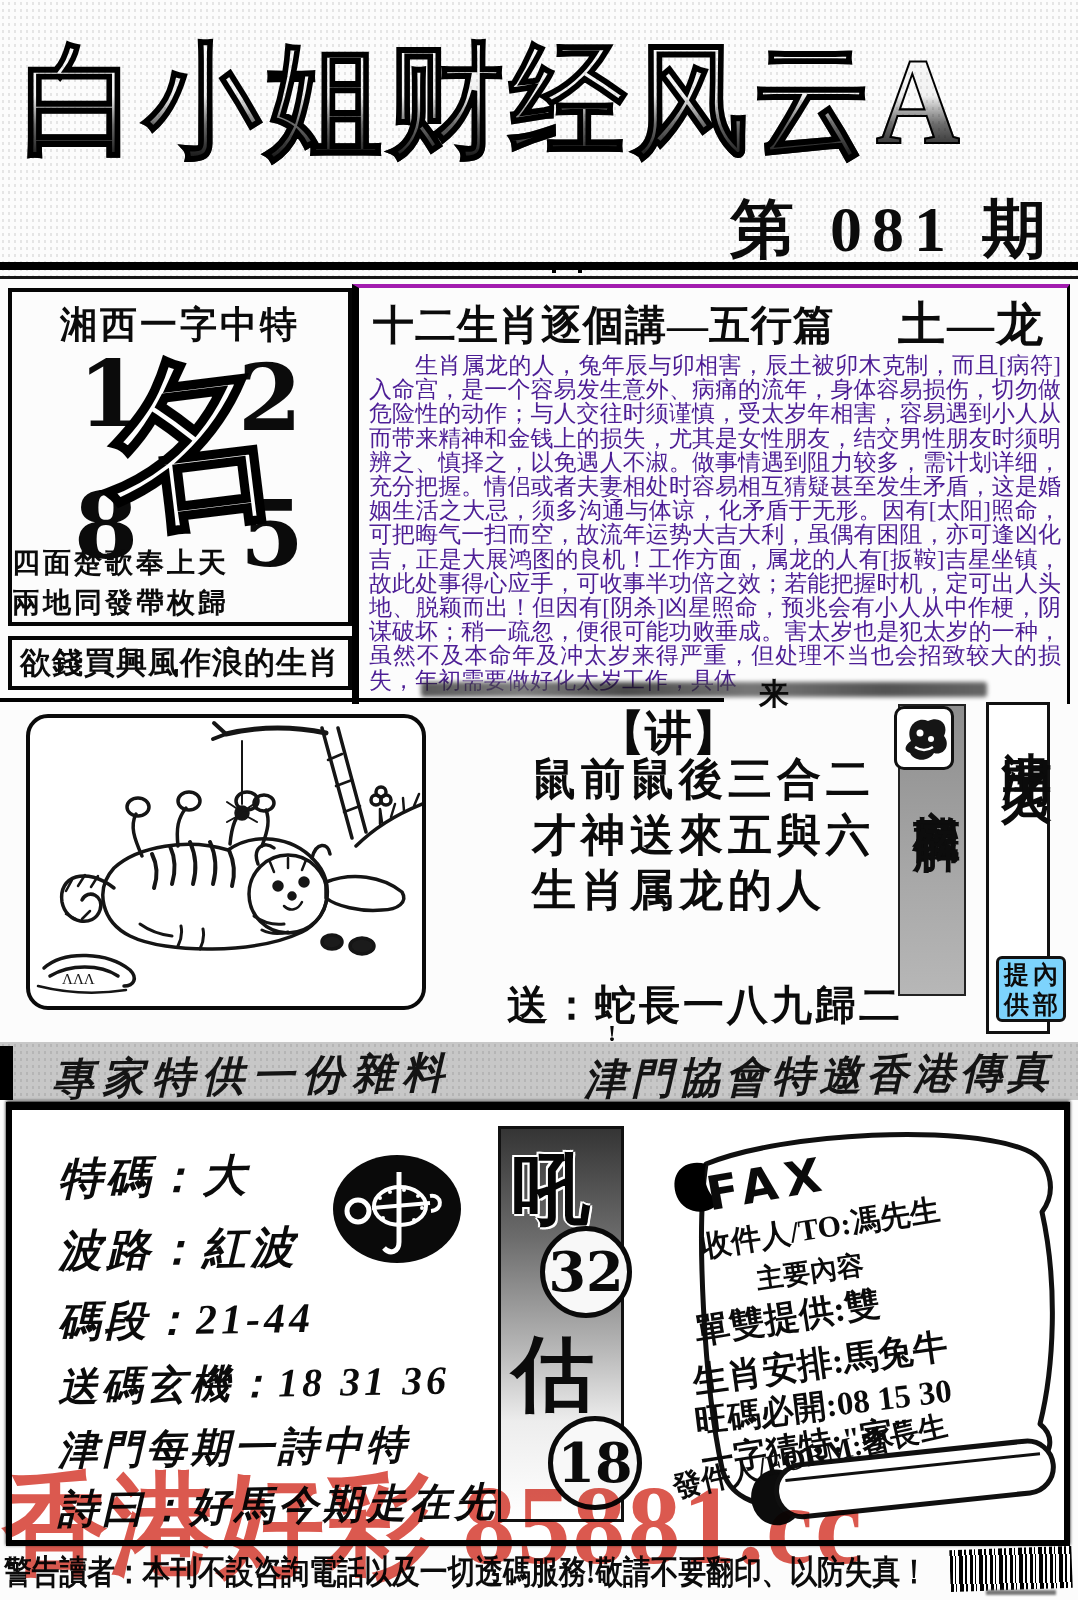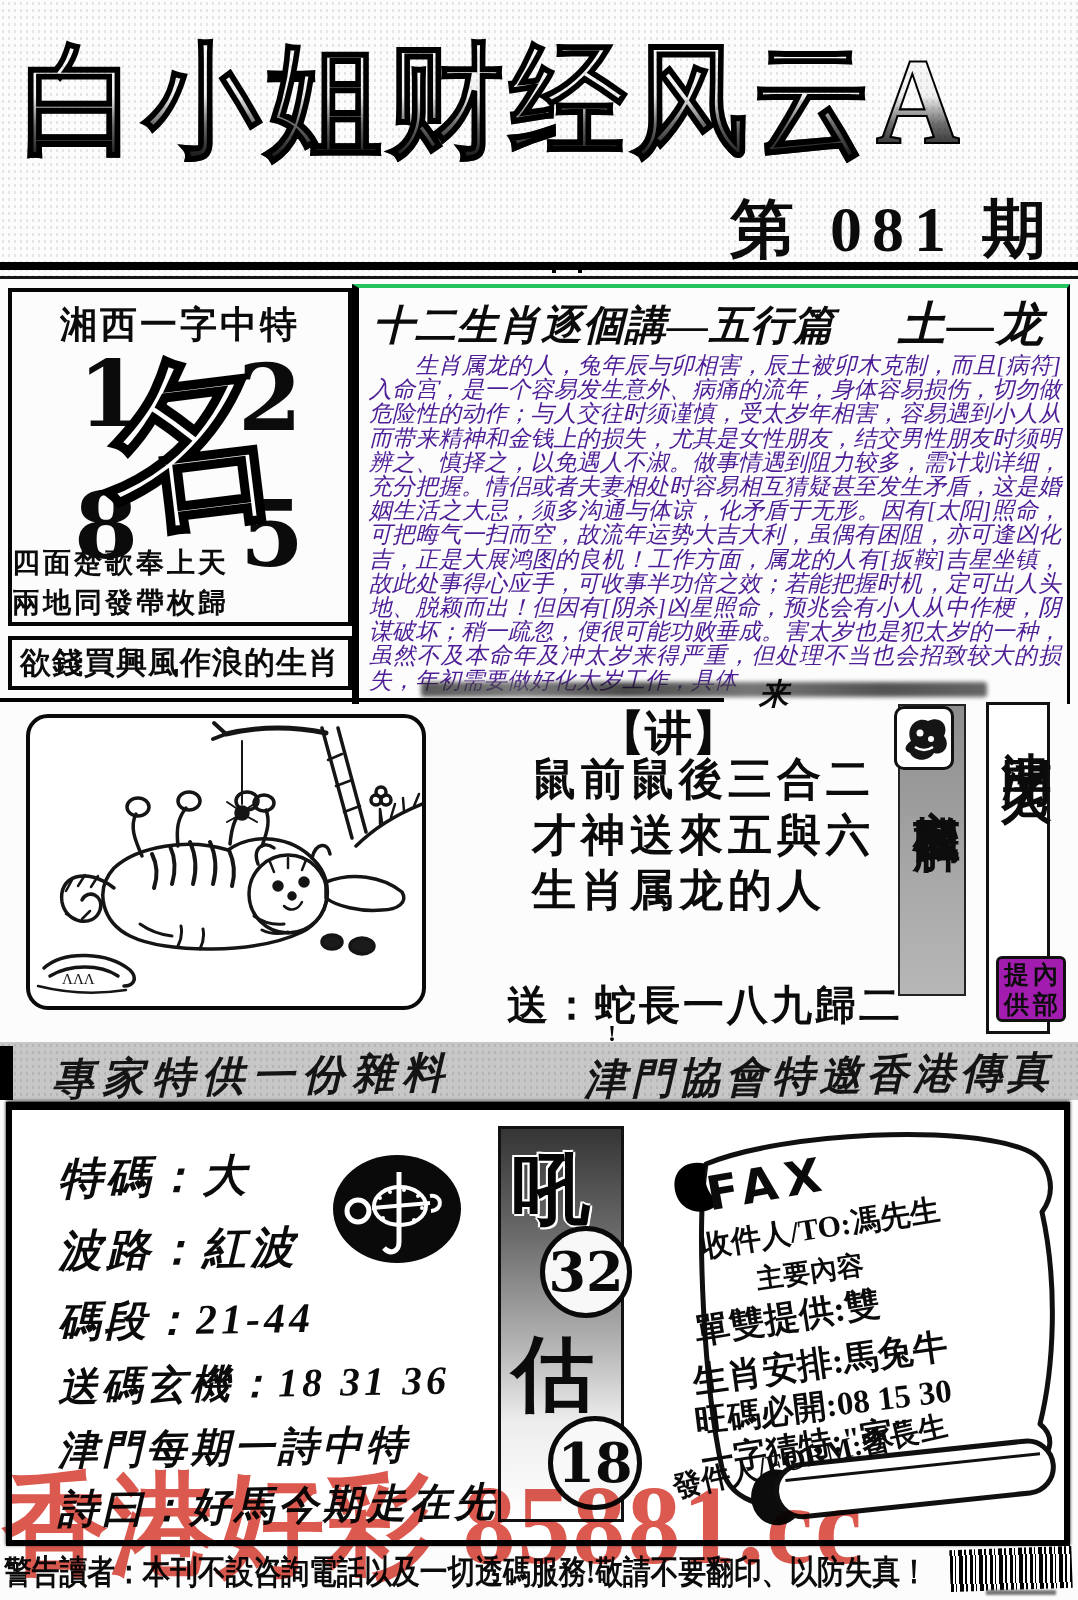--- a/index.html
+++ b/index.html
@@ -29,21 +29,21 @@
   #lp-n8 { left:62px; top:188px; } #lp-n5 { left:228px; top:196px; }
   #lp-char { left:88px; top:62px; font-size:182px; line-height:1; font-weight:700;
     color:#000; -webkit-text-fill-color:#fff; -webkit-text-stroke:3.5px #000; transform:rotate(-7deg); }
   .lp-poem { left:0; width:100%; text-align:left; font-size:28px; font-weight:700; letter-spacing:3px; }
   #lp-poem1 { top:252px; } #lp-poem2 { top:292px; }
   #lp2 { left:8px; top:636px; width:344px; height:54px; border:4px solid #050505;
     display:flex; align-items:center; justify-content:center; font-size:31px; font-weight:800; letter-spacing:1px; }
 
   
   #art { left:352px; top:284px; width:718px; height:420px;
-    border-top:4px solid #22c55e; border-left:7px solid #000; border-right:3px solid #000;font-style:italic; }
+    border-top:4px solid #a21caf; border-left:7px solid #000; border-right:3px solid #000; }
   #art-head { left:14px; top:10px; font-size:41px; font-weight:900; letter-spacing:1px; white-space:nowrap; }
   #art-tag { right:22px; top:5px; font-size:47px; font-weight:900; letter-spacing:2px; }
   #art-body { left:10px; top:66px; width:692px; font-size:23px; line-height:24.2px;
     text-align:justify; text-indent:2em; font-weight:500; color:#4c1d95; }
   #art-smudge { left:62px; top:394px; width:566px; height:15px; border-radius:3px; opacity:.75;
     background:linear-gradient(90deg,#222,#555 18%,#101010 36%,#4a4a4a 58%,#1a1a1a 82%,#333); filter:blur(2px); }
   #art-tail { left:400px; top:386px; font-size:30px; font-weight:700; }
 
   
   #mid-rule { left:0; top:698px; width:724px; height:4px; background:#000; }
@@ -54,21 +54,21 @@
   #verse-mark { left:608px; top:1020px; font-size:24px; font-weight:700; }
 
   #bar-myst { left:898px; top:704px; width:68px; height:292px; border:2px solid #222;
     background:linear-gradient(180deg,#8d8d8d,#a6a6a6 55%,#b7b7b7); }
   #bar-myst-label { left:906px; top:772px; height:220px; writing-mode:vertical-rl; text-orientation:upright;
     font-size:47px; font-weight:800; letter-spacing:6px; color:#0d0d0d; }
   #bar-myst-icon { left:894px; top:706px; width:60px; height:64px; background:#fff; border:3px solid #111; border-radius:10px; }
   #bar-elder { left:986px; top:702px; width:64px; height:332px; background:#fff; border:3px solid #111; }
   #bar-elder-label { left:994px; top:712px; height:250px; writing-mode:vertical-rl; text-orientation:upright;
     font-size:50px; font-weight:800; letter-spacing:8px; }
-  #inner-box { left:996px; top:956px; width:70px; height:66px; background:#a21caf; border:3px solid #111; border-radius:6px;
+  #inner-box { left:996px; top:956px; width:70px; height:66px; background:#7dd3fc; border:3px solid #111; border-radius:6px;
     display:flex; flex-direction:column; justify-content:space-around; align-items:center;
     font-size:25px; font-weight:700; line-height:1; }
   #inner-box div { letter-spacing:4px; text-indent:4px; }
 
   
   #banner { left:0; top:1042px; width:1078px; height:58px; background:#c7c7c7; }
   #banner-tick { left:0; top:1046px; width:13px; height:54px; background:#000; }
   .banner-text { top:1048px; font-size:42px; font-weight:700; font-style:italic; letter-spacing:8px;
     transform:rotate(-1deg); white-space:nowrap; color:#141414; }
   #banner-left { left:52px; } #banner-right { left:584px; letter-spacing:5px; }

